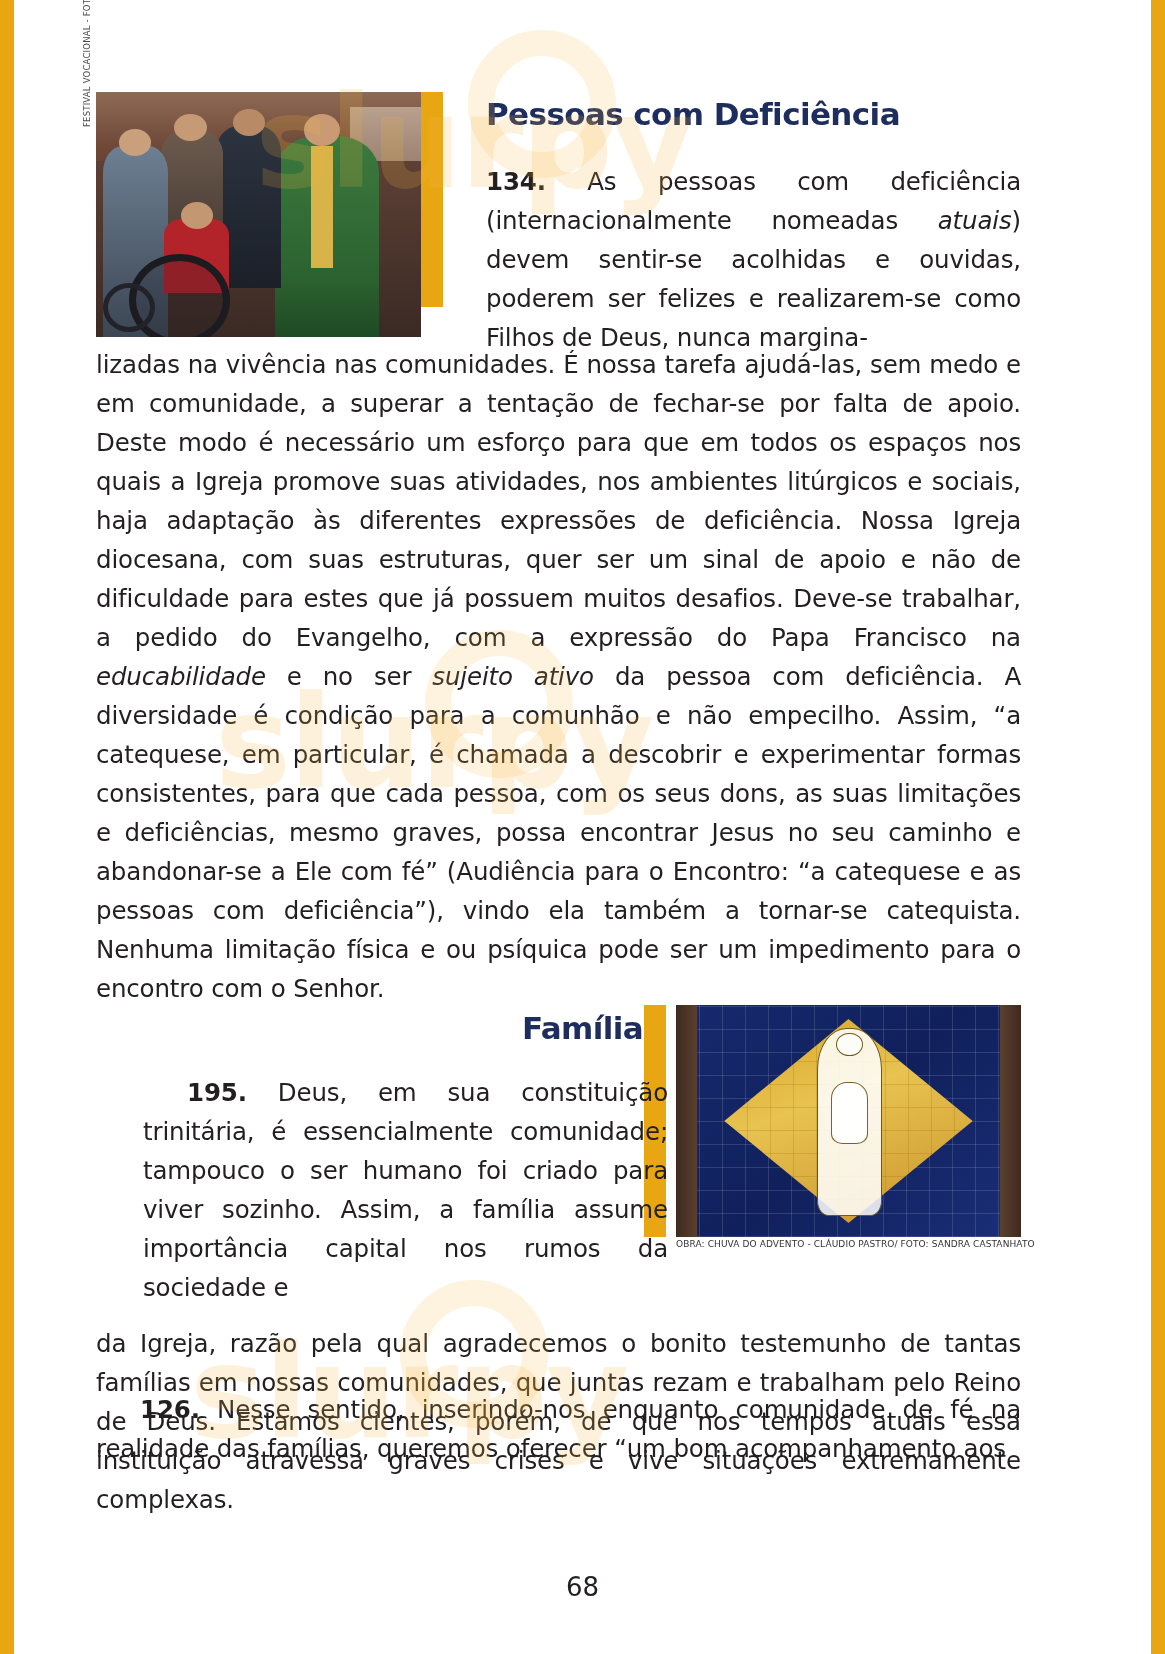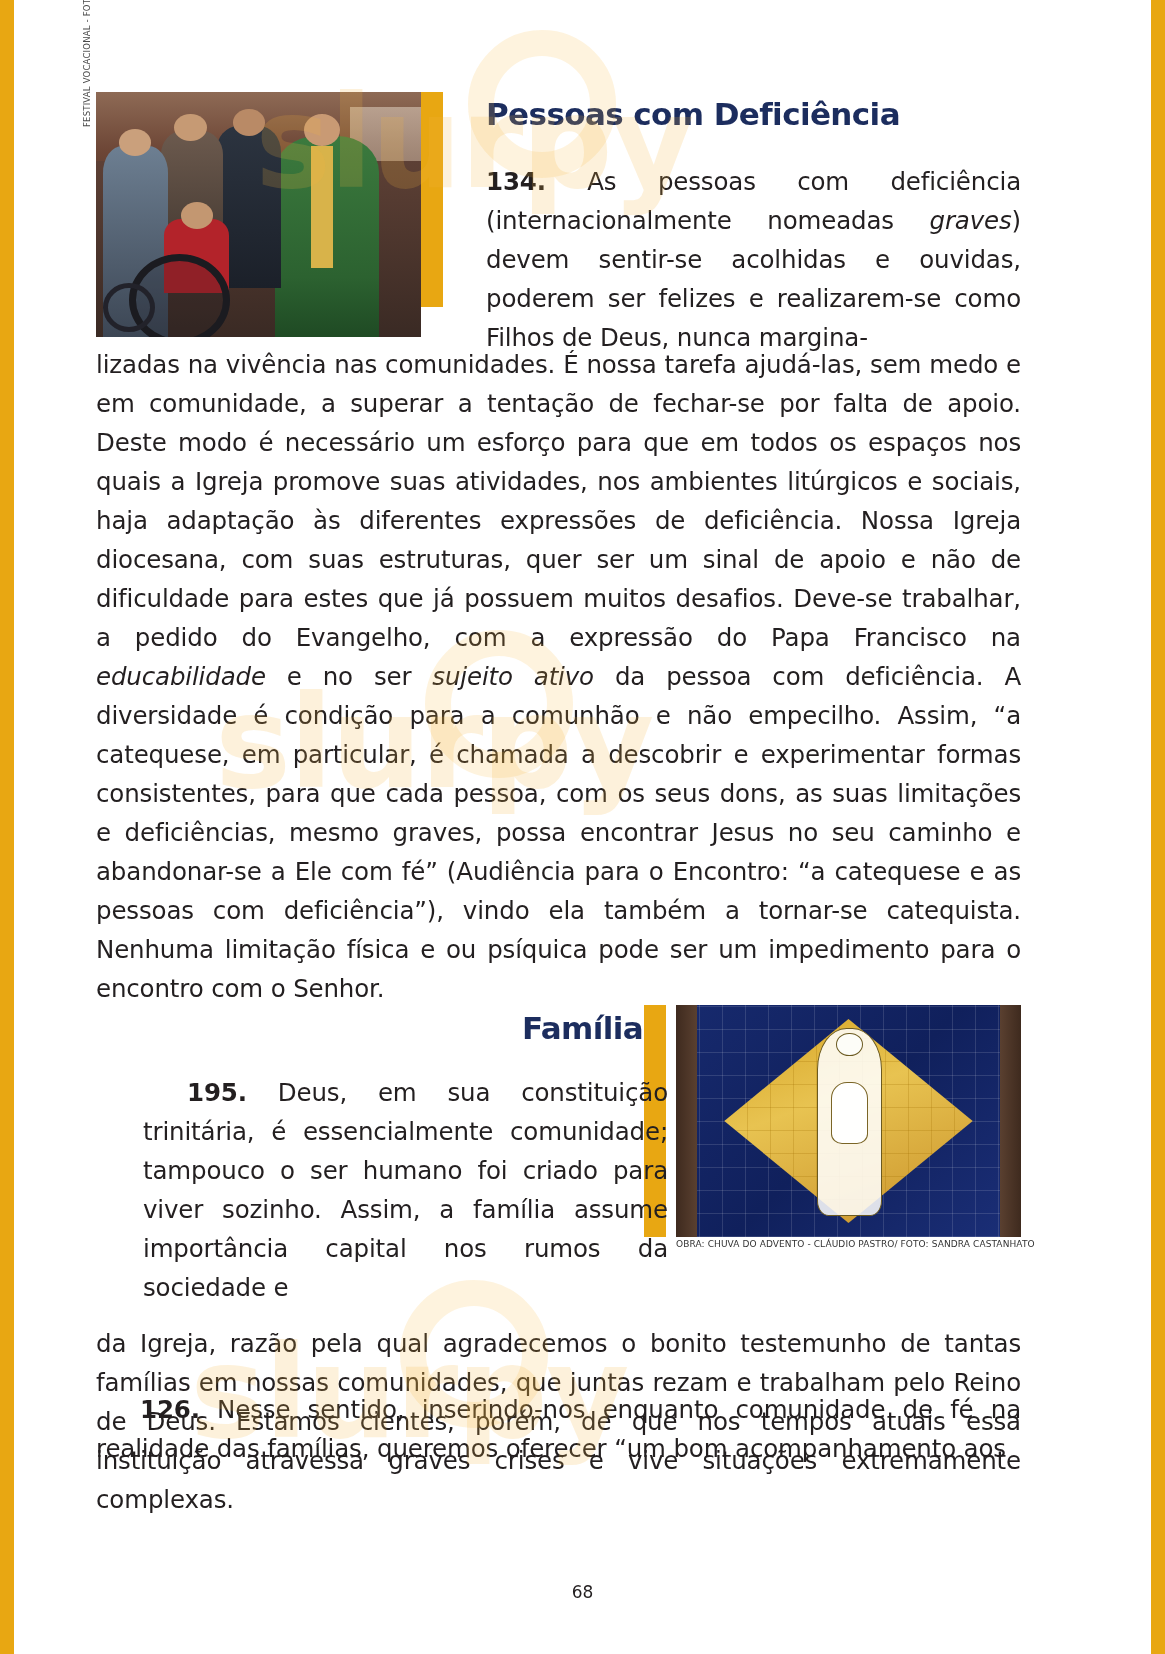--- a/index.html
+++ b/index.html
@@ -296,21 +296,21 @@
     background: linear-gradient(270deg,#3e2a1e,#5a4030);
   }
 
   
   .page-number {
     position: absolute;
     left: 0;
     right: 0;
     bottom: 52px;
     text-align: center;
-    font-size: 17px;
+    font-size: 26px;
     color: #231f20;
     font-family: "DejaVu Sans", sans-serif;
   }
 
   
   .col-right-top {
     position: absolute;
     left: 390px;
     top: 96px;
     width: 535px;
@@ -380,21 +380,21 @@
         <div class="p1-child-head"></div>
         <div class="p1-wheel"></div>
         <div class="p1-wheel2"></div>
       </div>
       <div class="photo-top-bar"></div>
       <div class="photo-credit-vert">FESTIVAL VOCACIONAL - FOTO: ÁGATA SUZANE</div>
     </div>
 
     <div class="col-right-top">
       <h1 class="section-title">Pessoas com Deficiência</h1>
-      <p class="body-text" style="margin-top:30px;"><span class="num">134.</span> As pessoas com deficiência (internacionalmente nomeadas <span class="ital">graves</span>) devem sentir-se acolhidas e ouvidas, poderem ser felizes e realizarem-se como Filhos de Deus, nunca margina-</p>
+      <p class="body-text" style="margin-top:30px;"><span class="num">134.</span> As pessoas com deficiência (internacionalmente nomeadas <span class="ital">atuais</span>) devem sentir-se acolhidas e ouvidas, poderem ser felizes e realizarem-se como Filhos de Deus, nunca margina-</p>
     </div>
 
     <div class="para-full-1">
       <p class="body-text">lizadas na vivência nas comunidades. É nossa tarefa ajudá-las, sem medo e em comunidade, a superar a tentação de fechar-se por falta de apoio. Deste modo é necessário um esforço para que em todos os espaços nos quais a Igreja promove suas atividades, nos ambientes litúrgicos e sociais, haja adaptação às diferentes expressões de deficiência. Nossa Igreja diocesana, com suas estruturas, quer ser um sinal de apoio e não de dificuldade para estes que já possuem muitos desafios. Deve-se trabalhar, a pedido do Evangelho, com a expressão do Papa Francisco na <span class="ital">educabilidade</span> e no ser <span class="ital">sujeito ativo</span> da pessoa com deficiência. A diversidade é condição para a comunhão e não empecilho. Assim, “a catequese, em particular, é chamada a descobrir e experimentar formas consistentes, para que cada pessoa, com os seus dons, as suas limitações e deficiências, mesmo graves, possa encontrar Jesus no seu caminho e abandonar-se a Ele com fé” (Audiência para o Encontro: “a catequese e as pessoas com deficiência”), vindo ela também a tornar-se catequista. Nenhuma limitação física e ou psíquica pode ser um impedimento para o encontro com o Senhor.</p>
     </div>
 
     <div class="fam-heading">
       <h1 class="section-title">Famílias</h1>
     </div>
 

